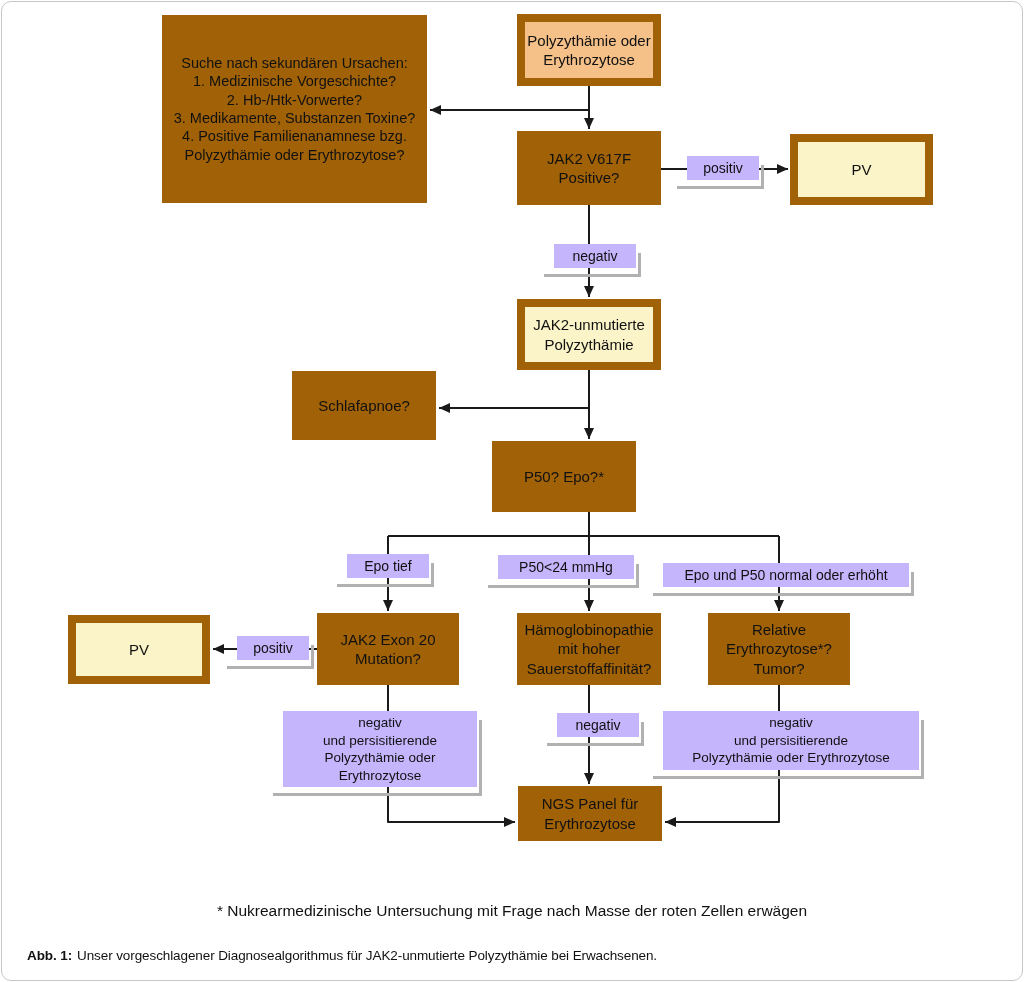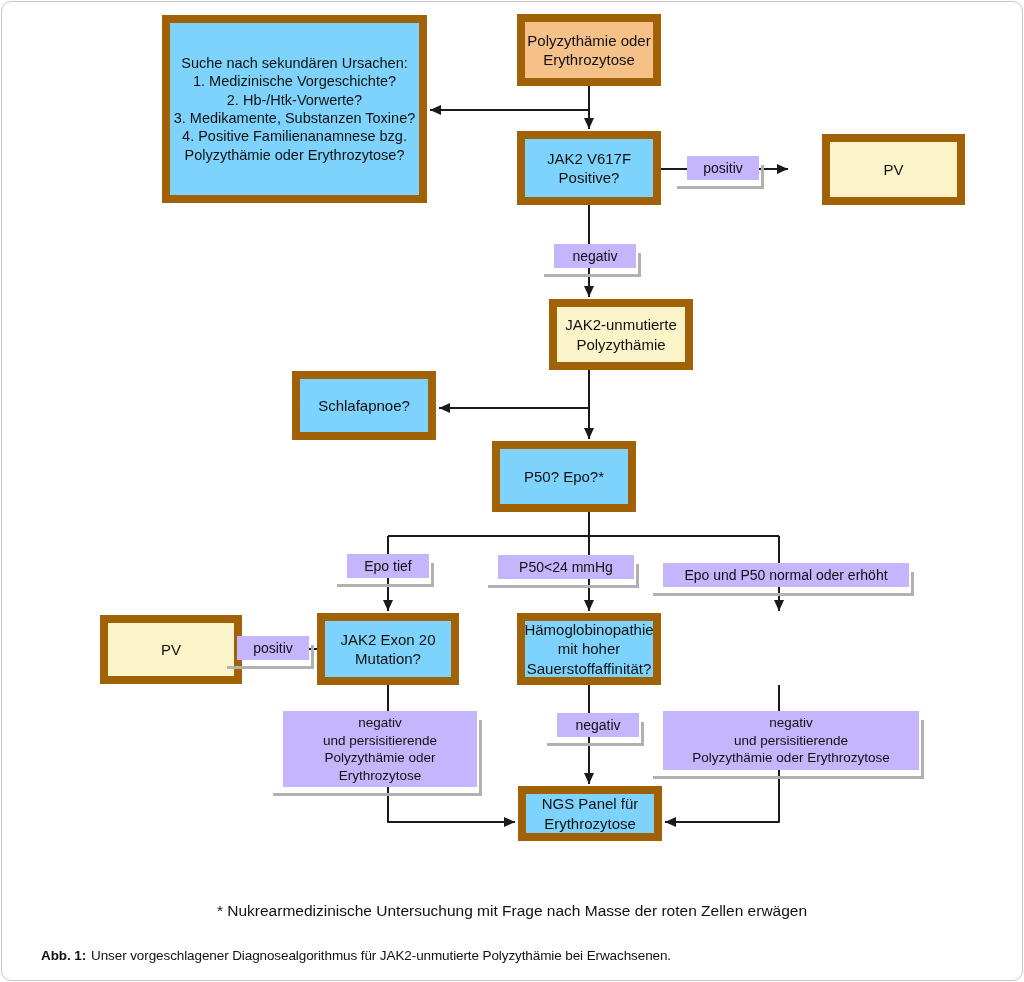--- a/index.html
+++ b/index.html
@@ -22,22 +22,22 @@
   .node{
     position:absolute;
     box-sizing:border-box;
     border:8px solid #a16207;
     display:flex;align-items:center;justify-content:center;
     text-align:center;
     white-space:pre-line;
     font-size:15px;line-height:1.27;
     z-index:2;
   }
-  .node.blue{background:#7dd3fc;}
-  .node.yellow{background:#FAF4C8;margin-left:32px;}
+  .node.blue{background:#a16207;}
+  .node.yellow{background:#FAF4C8;}
   .node.orange{background:#F5C189;}
   .node.small-text{font-size:14.5px;}
   .lbl{
     position:absolute;
     background:#c4b5fd;
     padding:3px 6px;
     text-align:center;
     white-space:pre-line;
     font-size:14px;line-height:1.3;
     z-index:2;
@@ -58,21 +58,21 @@
     font-size:15.5px;
     z-index:2;
   }
   .caption{
     position:absolute;
     left:27px;top:948px;
     font-size:13.5px;
     letter-spacing:-0.1px;
     z-index:2;
   }
-  .caption .cap-label{font-weight:bold;margin-right:5px;margin-left:14px;}
+  .caption .cap-label{font-weight:bold;margin-right:5px;}
 </style>
 </head>
 <body>
 
 <div class="canvas">
 
   <div class="frame"></div>
 
   <svg class="connectors" width="1024" height="982" viewBox="0 0 1024 982" aria-hidden="true">
     <defs>
@@ -122,20 +122,23 @@
 
   <div class="node blue" style="left:317px;top:613px;width:142px;height:72px">JAK2 Exon 20
 Mutation?</div>
 
   <div class="node yellow" style="left:68px;top:615px;width:142px;height:69px">PV</div>
 
   <div class="node blue" style="left:517px;top:613px;width:144px;height:72px">Hämoglobinopathie
 mit hoher
 Sauerstoffaffinität?</div>
 
+  <div class="node blue" style="left:708px;top:613px;width:142px;height:72px">Relative
+Erythrozytose*?
+Tumor?</div>
 
   <div class="node blue" style="left:518px;top:786px;width:144px;height:55px">NGS Panel für
 Erythrozytose</div>
 
   <div class="lbl" style="left:687px;top:156px;width:60px">positiv</div>
 
   <div class="lbl" style="left:554px;top:244px;width:70px">negativ</div>
 
   <div class="lbl" style="left:347px;top:554px;width:70px">Epo tief</div>
 

